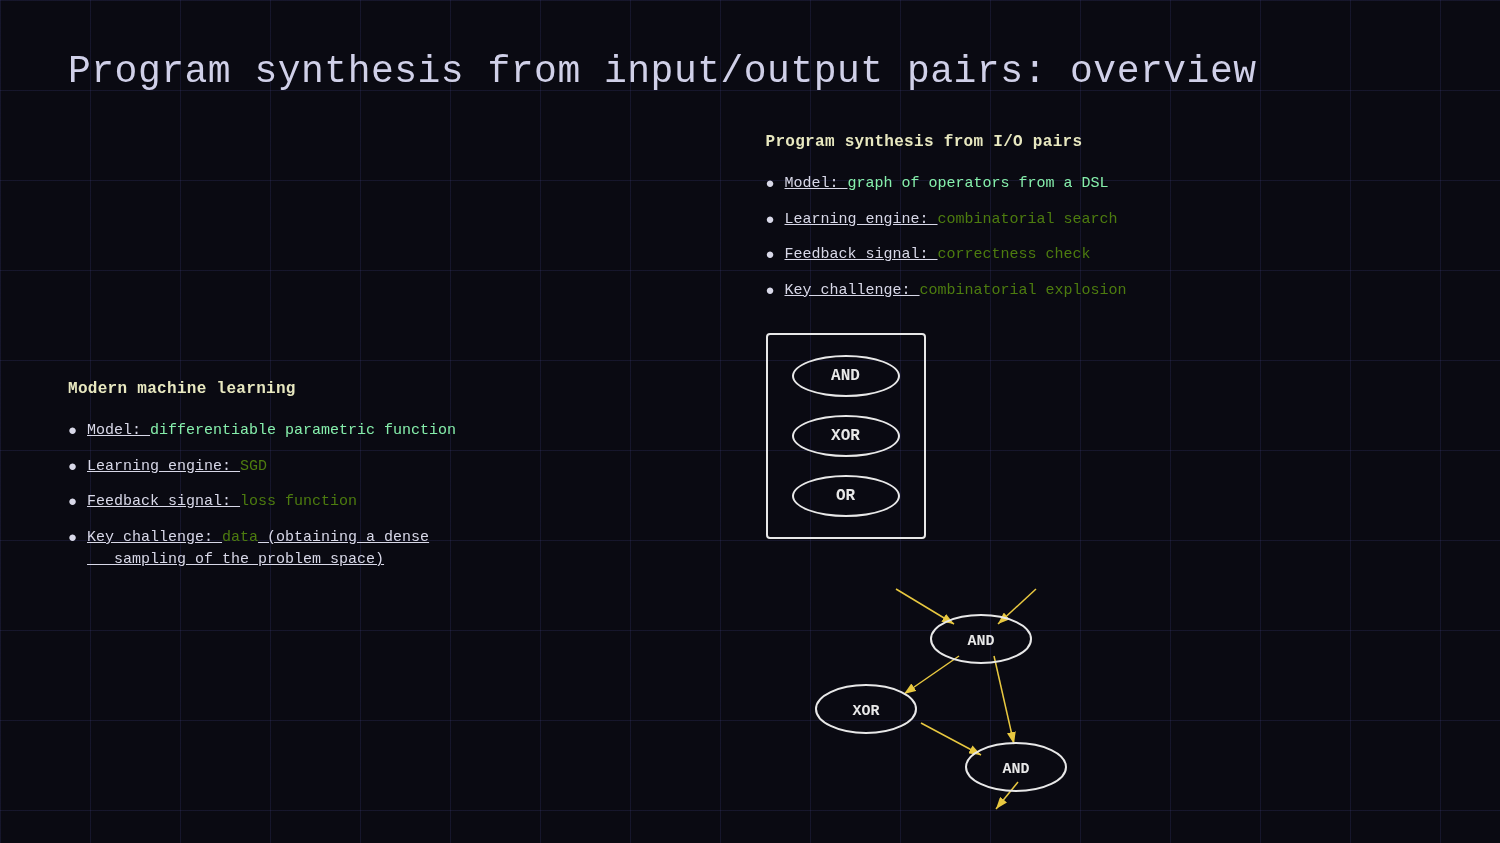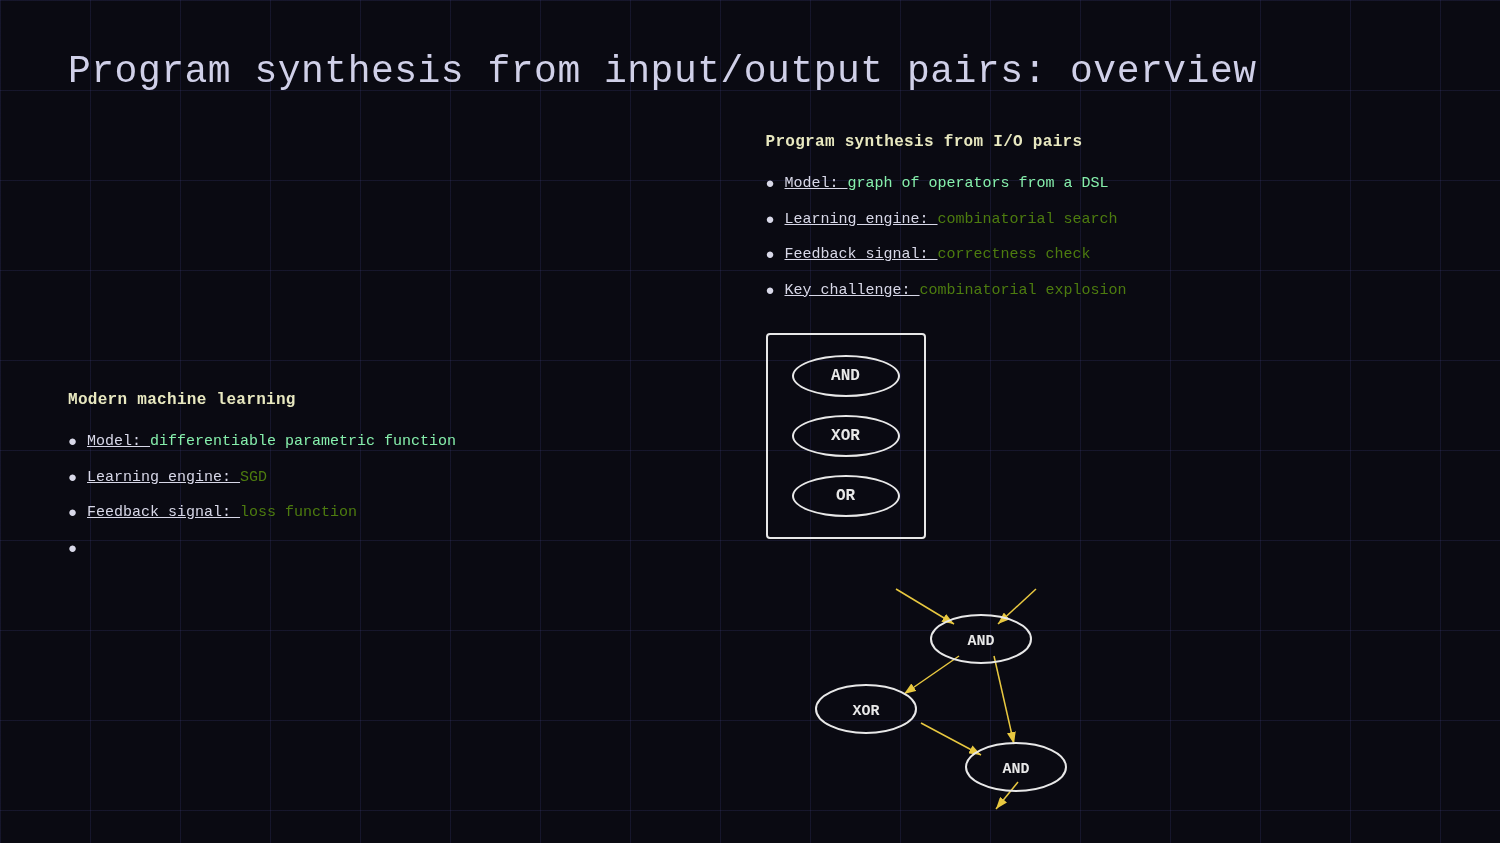--- a/index.html
+++ b/index.html
@@ -170,20 +170,23 @@
           </span>
         </li>
         <li class="bullet-item">
           <span class="dot">●</span>
           <span>
             <span class="normal-text">Feedback signal: </span><span class="highlight-yellow">loss function</span>
           </span>
         </li>
         <li class="bullet-item">
           <span class="dot">●</span>
+          <span>
+            <span class="normal-text">Key challenge: </span><span class="highlight-yellow">data</span><span class="normal-text"> (obtaining a dense<br>&nbsp;&nbsp; sampling of the problem space)</span>
+          </span>
         </li>
       </ul>
     </div>
 
     <div class="right-column">
       <div class="section-title">Program synthesis from I/O pairs</div>
       <ul class="bullet-list">
         <li class="bullet-item">
           <span class="dot">●</span>
           <span>

